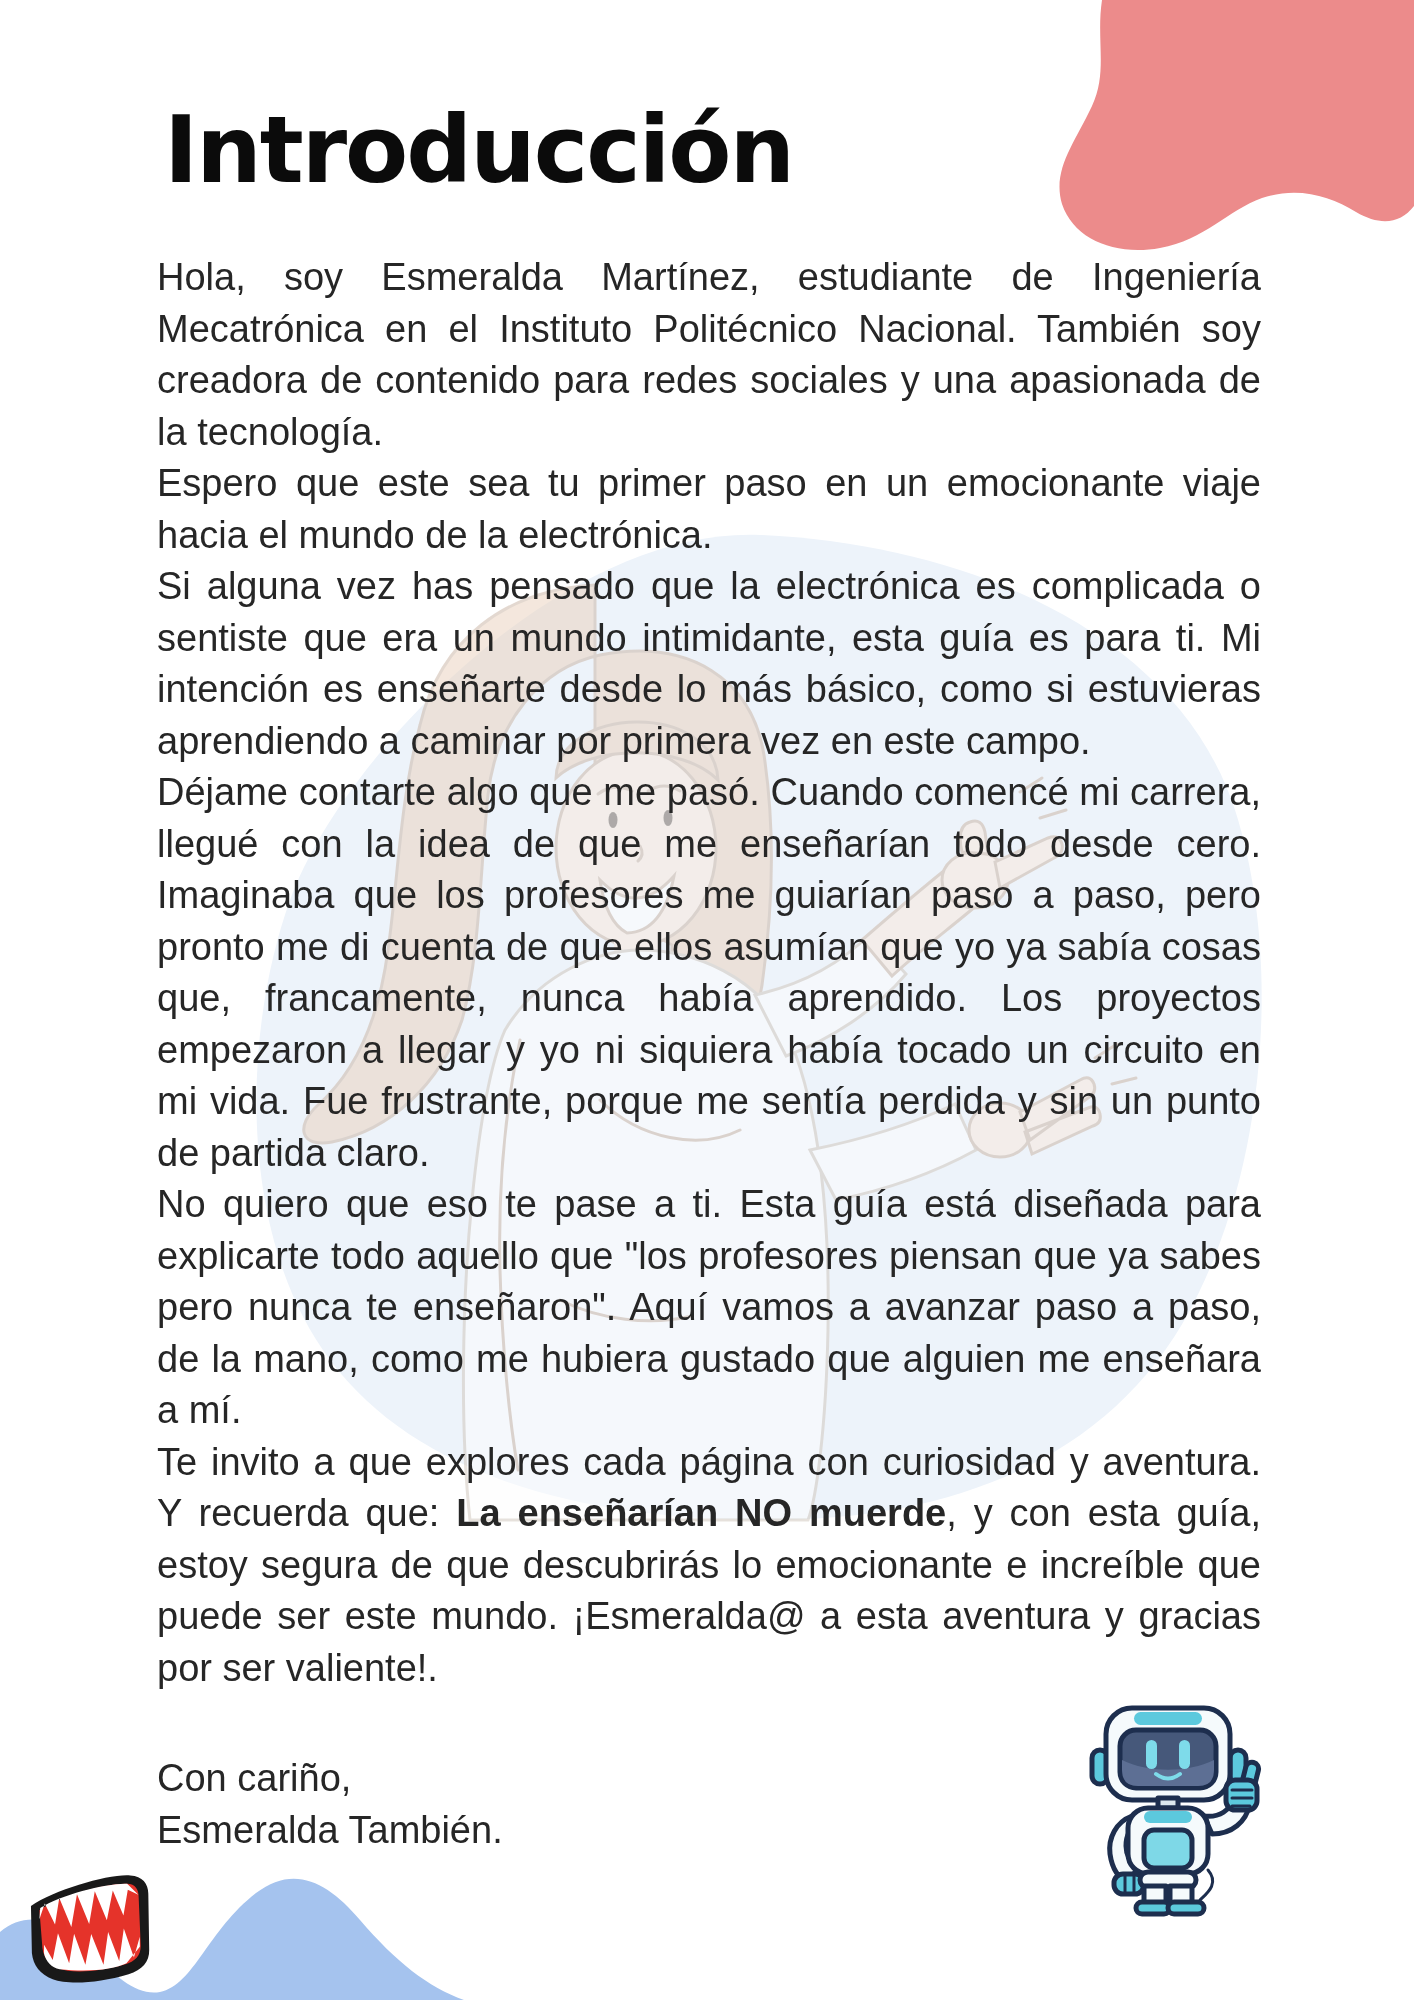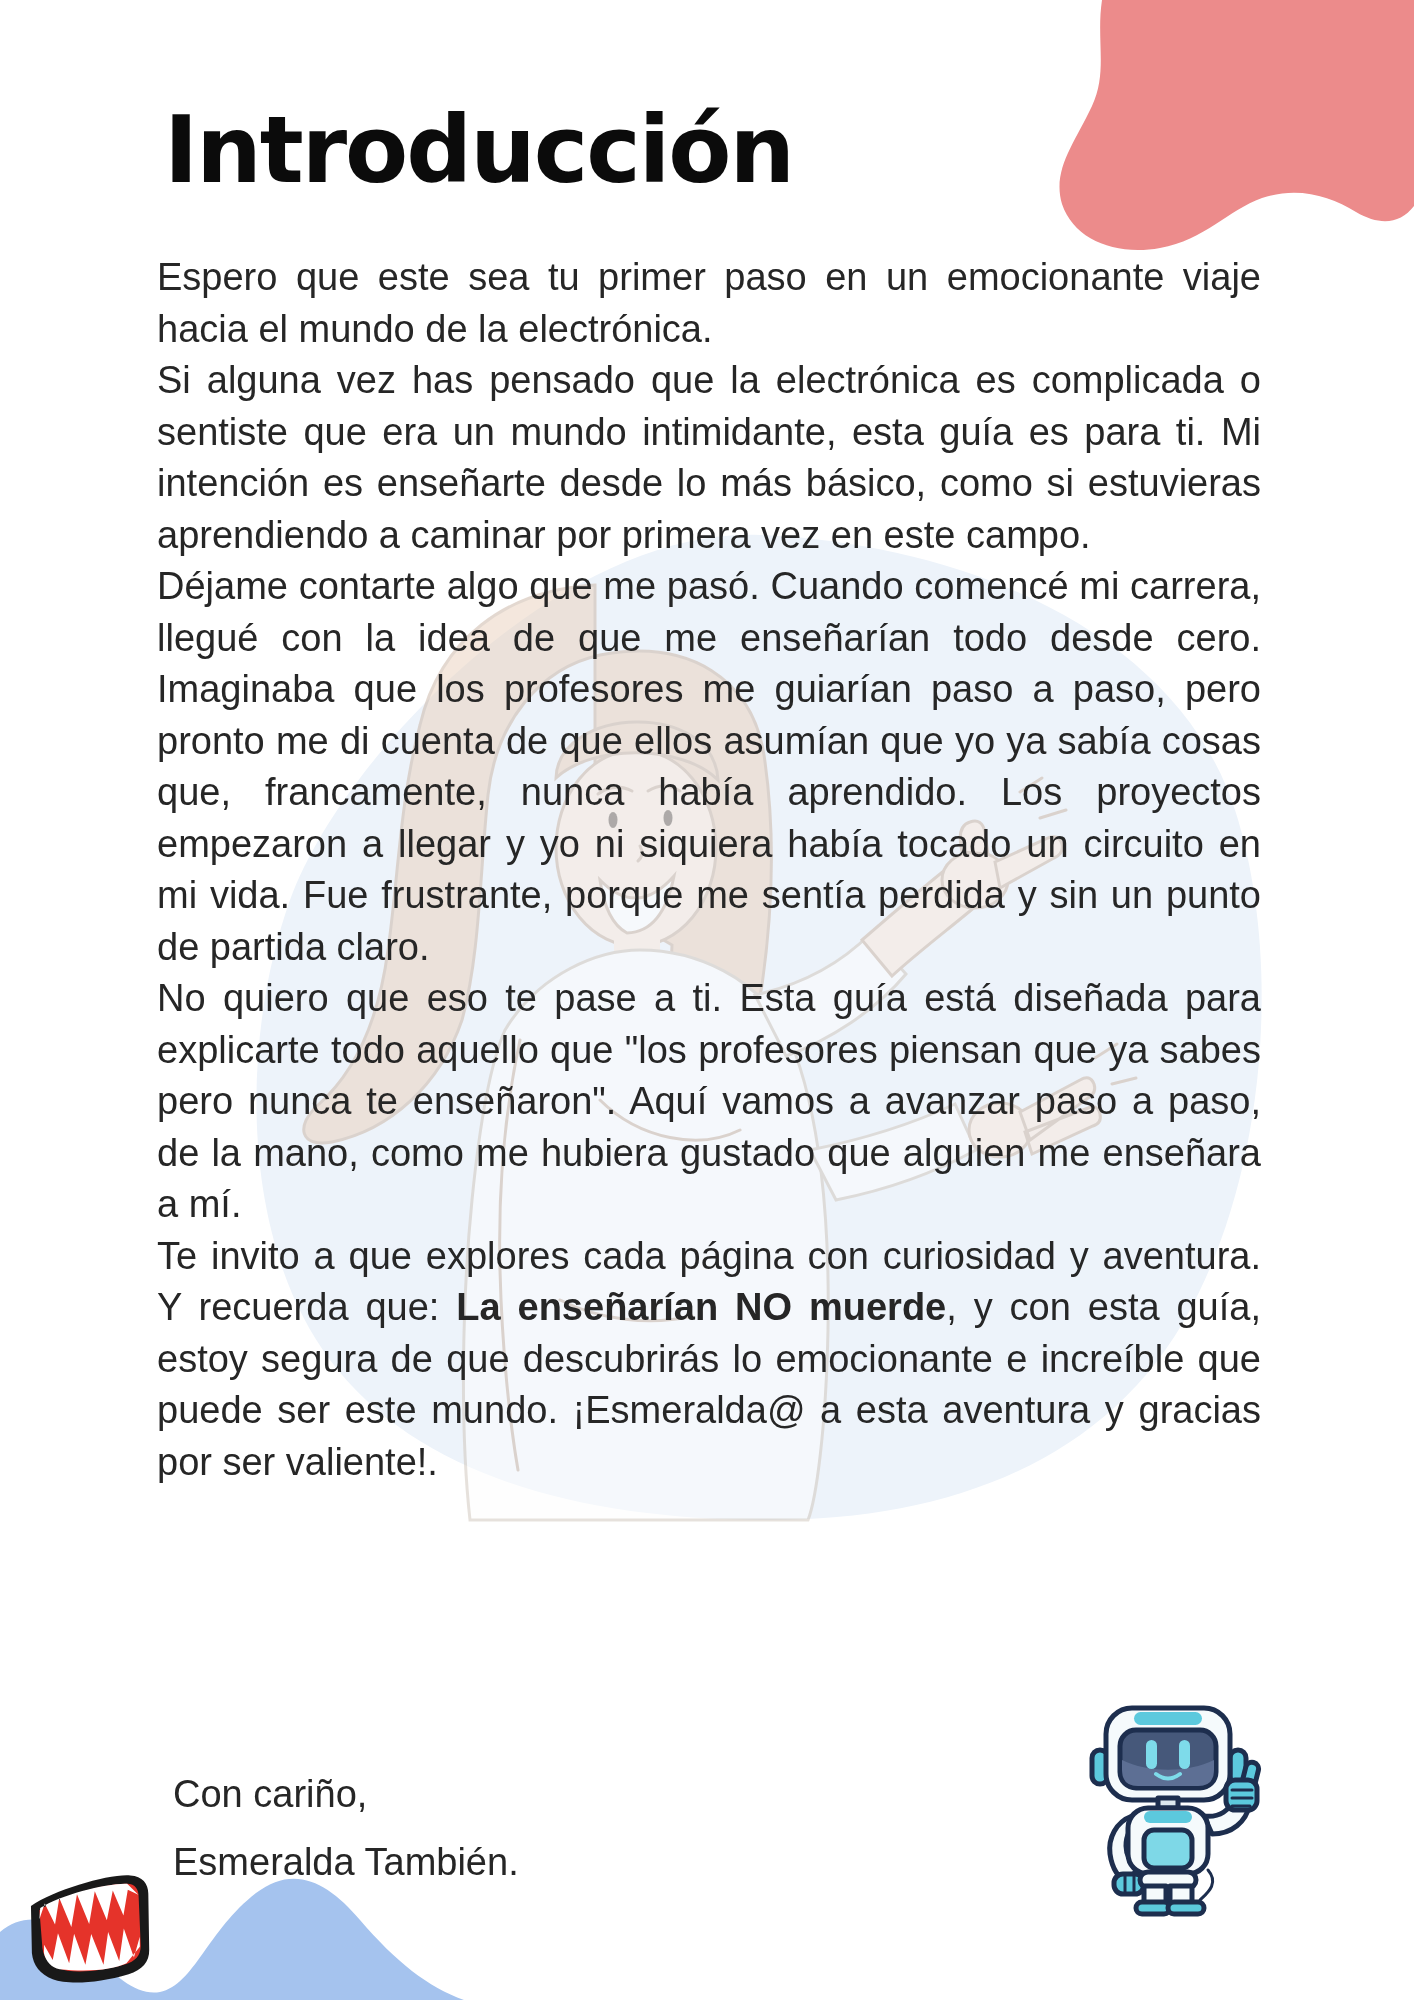--- a/index.html
+++ b/index.html
@@ -9,21 +9,21 @@
   svg.bg { position:absolute; left:0; top:0; width:1414px; height:2000px; }
   .page-title { position:absolute; left:150px; top:86px; margin:14px;
                 font-family:"DejaVu Sans", sans-serif; font-weight:800;
                 font-size:92px; line-height:1.1; letter-spacing:-2px; color:#0b0b0b; z-index:5; }
   .body-text { position:absolute; left:157px; top:252px; width:1104px; z-index:5;
                font-size:38px; line-height:51.5px; color:#262626; }
   .body-text p { margin:0; text-align:justify; }
   .body-text .bold { font-weight:700; }
   .signature { position:absolute; left:157px; top:1753px; z-index:5;
                font-size:38px; line-height:51.5px; color:#262626; }
-  .signature p { margin:16px; }
+  .signature p { margin:0; }
   .girl-stroke { fill:none; stroke:#c9b3a2; stroke-width:3; stroke-linecap:round; }
   .shirt-stroke { stroke:#cfc5ba; stroke-width:3; }
   .robot-outline { stroke:#1d2e4e; stroke-width:5; stroke-linejoin:round; stroke-linecap:round; }
   .robot-line { fill:none; stroke:#1d2e4e; stroke-width:3; stroke-linecap:round; }
 </style>
 </head>
 <body>
 
 <div class="page">
 
@@ -107,20 +107,21 @@
       <rect class="robot-outline" x="56" y="188" width="22" height="18" fill="#F5FAFC"></rect>
       <rect class="robot-outline" x="82" y="188" width="22" height="18" fill="#F5FAFC"></rect>
       <rect class="robot-outline" x="48" y="204" width="34" height="12" rx="6" fill="#5CC9DD"></rect>
       <rect class="robot-outline" x="80" y="204" width="36" height="12" rx="6" fill="#5CC9DD"></rect>
     </g>
   </svg>
 
   <h1 class="page-title">Introducción</h1>
 
   <div class="body-text">
+      <p><span>Hola, soy Esmeralda Martínez, estudiante de Ingeniería Mecatrónica en el Instituto Politécnico Nacional. También soy creadora de contenido para redes sociales y una apasionada de la tecnología.</span></p>
       <p><span>Espero que este sea tu primer paso en un emocionante viaje hacia el mundo de la electrónica.</span></p>
       <p><span>Si alguna vez has pensado que la electrónica es complicada o sentiste que era un mundo intimidante, esta guía es para ti. Mi intención es enseñarte desde lo más básico, como si estuvieras aprendiendo a caminar por primera vez en este campo.</span></p>
       <p><span>Déjame contarte algo que me pasó. Cuando comencé mi carrera, llegué con la idea de que me enseñarían todo desde cero. Imaginaba que los profesores me guiarían paso a paso, pero pronto me di cuenta de que ellos asumían que yo ya sabía cosas que, francamente, nunca había aprendido. Los proyectos empezaron a llegar y yo ni siquiera había tocado un circuito en mi vida. Fue frustrante, porque me sentía perdida y sin un punto de partida claro.</span></p>
       <p><span>No quiero que eso te pase a ti. Esta guía está diseñada para explicarte todo aquello que "los profesores piensan que ya sabes pero nunca te enseñaron". Aquí vamos a avanzar paso a paso, de la mano, como me hubiera gustado que alguien me enseñara a mí.</span></p>
       <p><span>Te invito a que explores cada página con curiosidad y aventura. Y recuerda que: </span><span class="bold">La enseñarían NO muerde</span><span>, y con esta guía, estoy segura de que descubrirás lo emocionante e increíble que puede ser este mundo. ¡Esmeralda@ a esta aventura y gracias por ser valiente!.</span></p>
     </div>
 
   <div class="signature">
     <p>Con cariño,</p>
     <p>Esmeralda También.</p>

